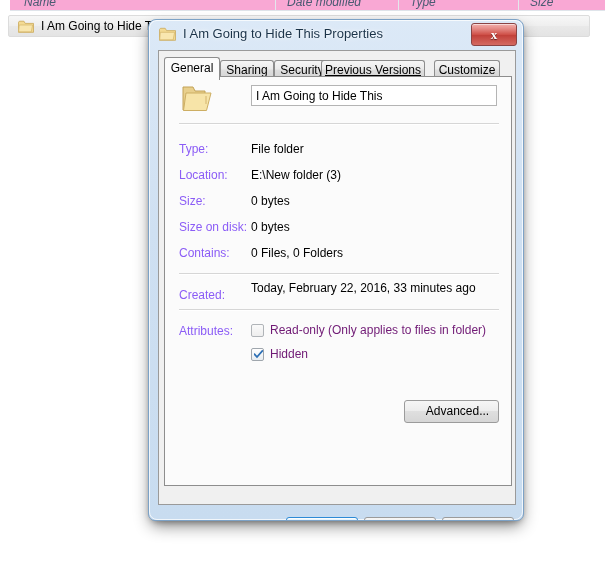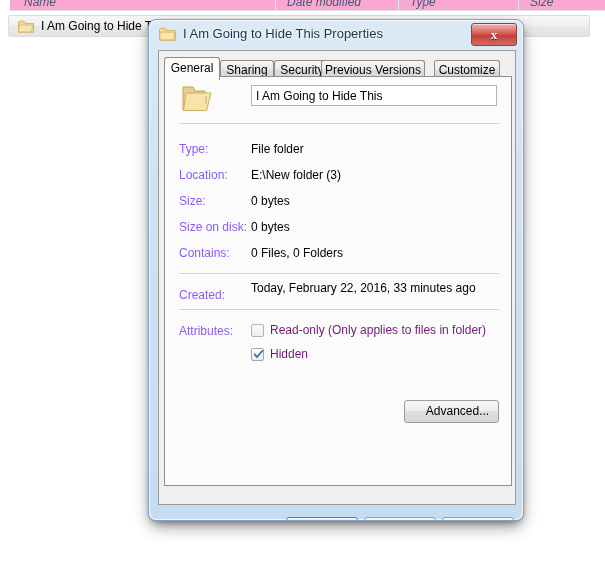--- a/index.html
+++ b/index.html
@@ -335,21 +335,21 @@
       <div id="close-x">x</div>
     </div>
   </div>
 
   <div id="dialog-client">
 
     <div id="tabstrip">
         <div class="tab active" style="left: 0px; width: 56px;">General</div>
         <div class="tab" style="left: 56px; width: 54px;">Sharing</div>
         <div class="tab" style="left: 110px; width: 56px;">Security</div>
-        <div class="tab" style="left: 157px; width: 104px;">Previous Versions</div>
+        <div class="tab" style="left: 157px; width: 104px; text-decoration: underline;">Previous Versions</div>
         <div class="tab" style="left: 270px; width: 66px;">Customize</div>
       </div>
 
     <div id="tabpage">
 
       <svg id="name-folder-icon" viewBox="0 0 34 30">
         <path d="M2 4 L2 27 L24 27 L24 8 L14 8 L12 4 Z" fill="#e8cf8c" stroke="#c2a256" stroke-width="1"></path>
         <path d="M5 10 L30 10 L25.5 27.5 L2.5 27.5 Z" fill="#f7e4a8" stroke="#cdae63" stroke-width="1"></path>
         <path d="M24 13 L26 13 L26 21 L24 21 Z" fill="#d9bd78" opacity="0.6"></path>
       </svg>

